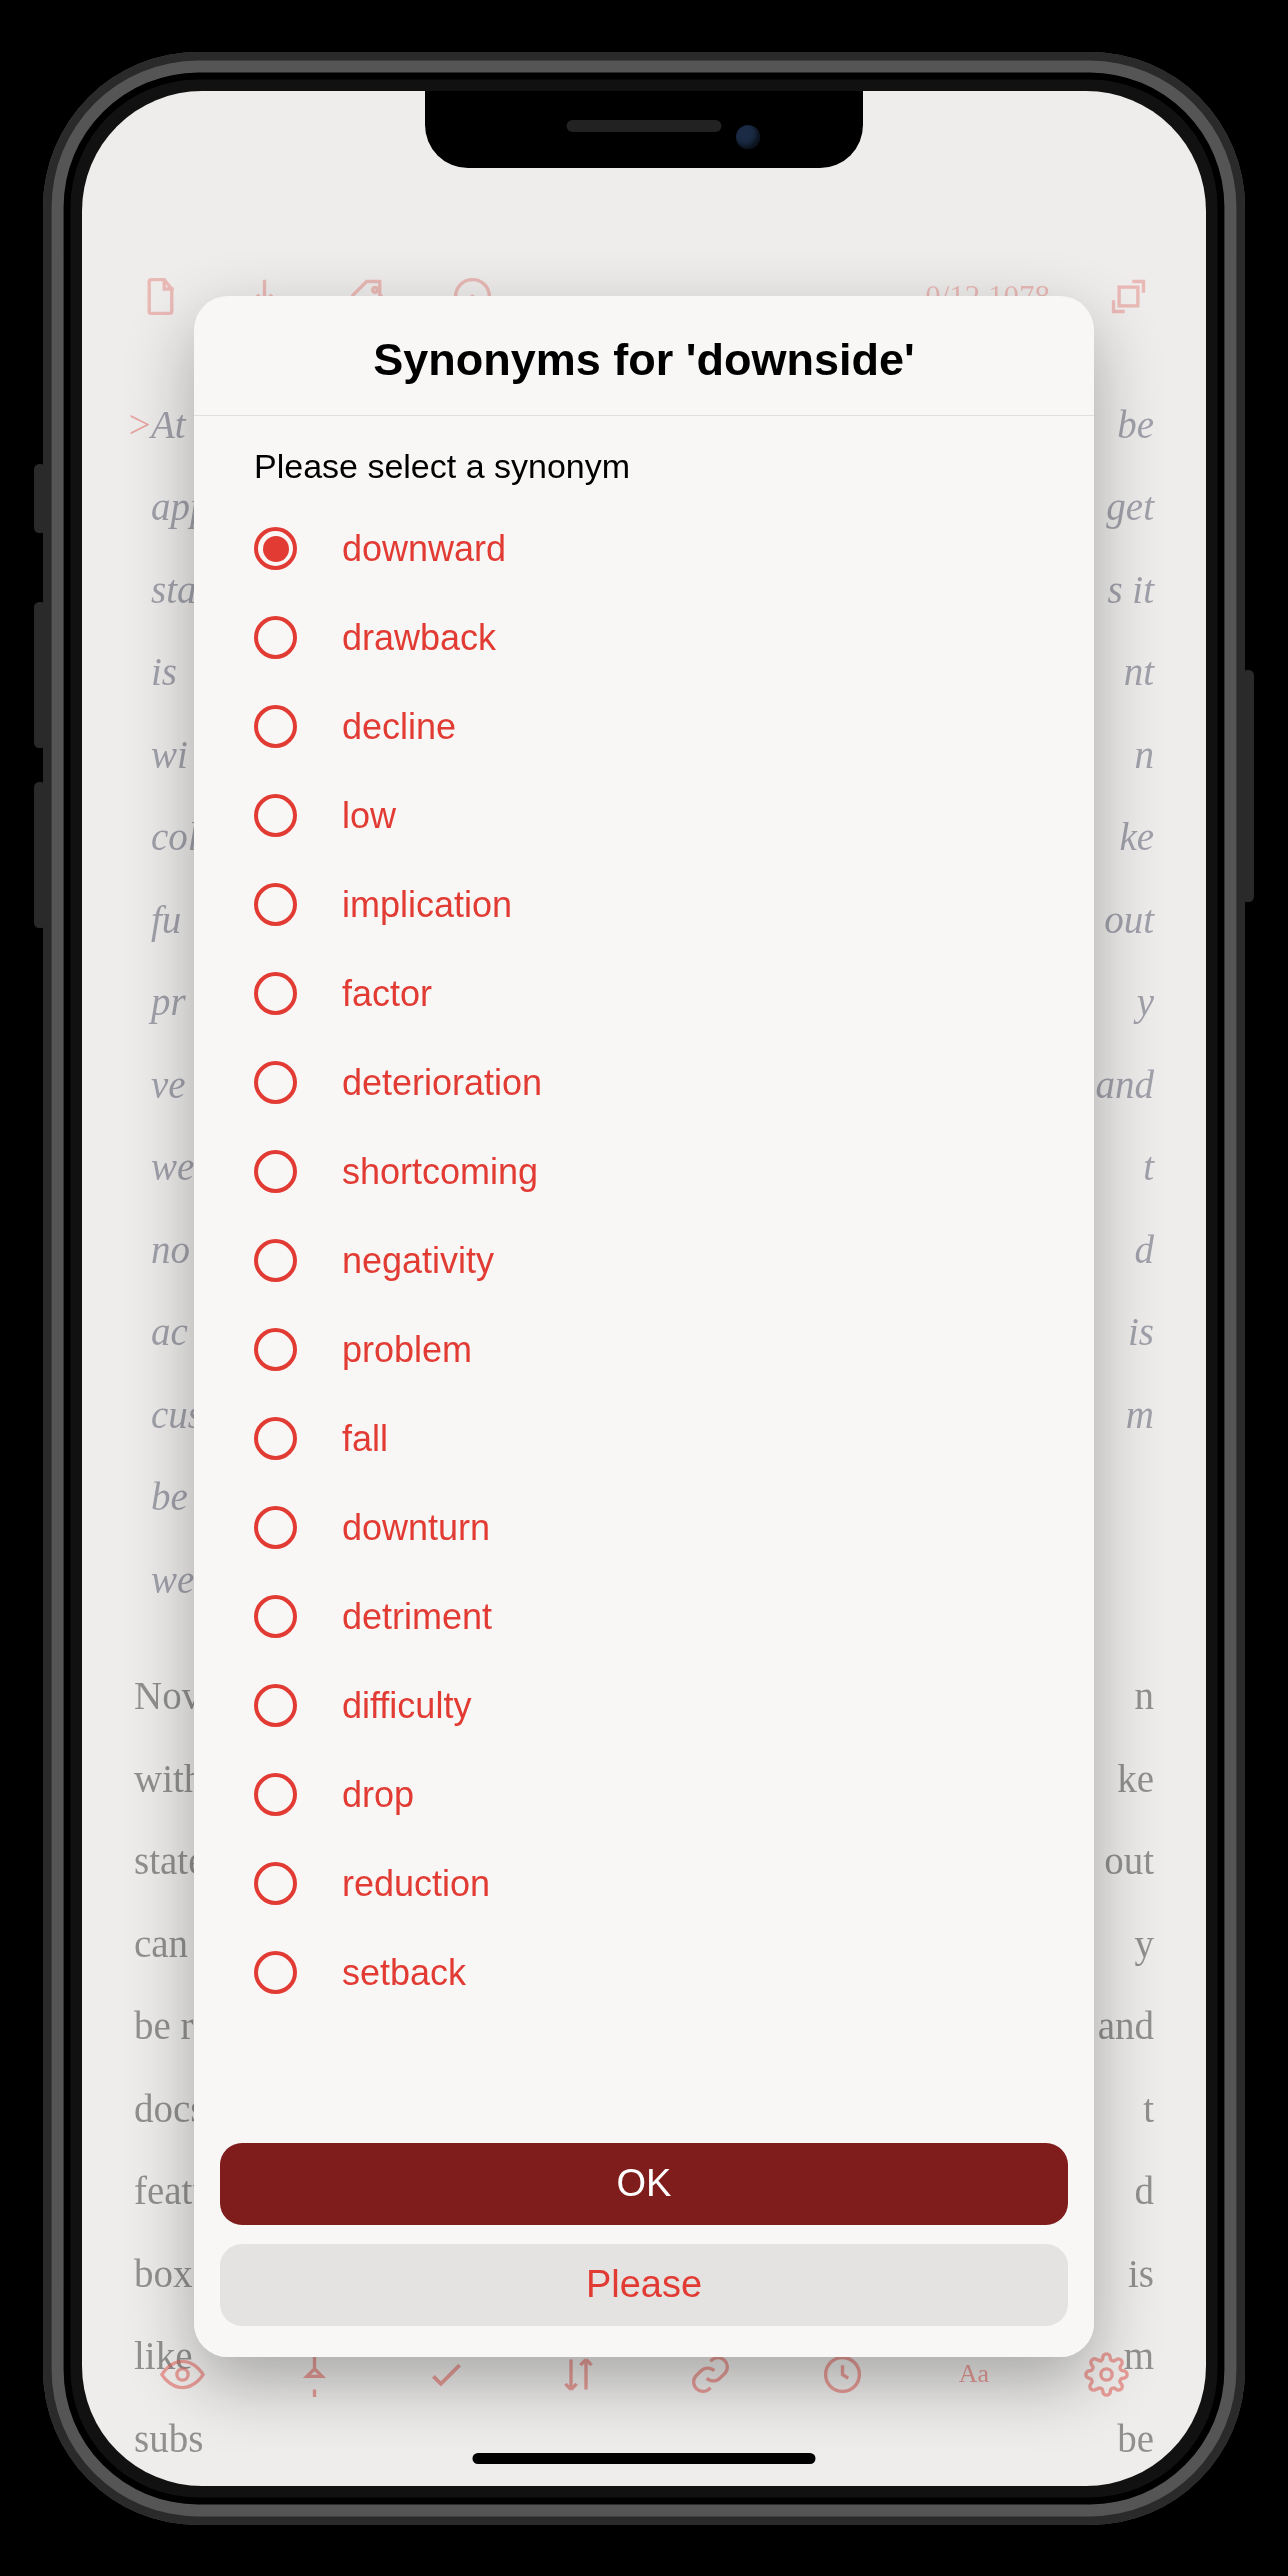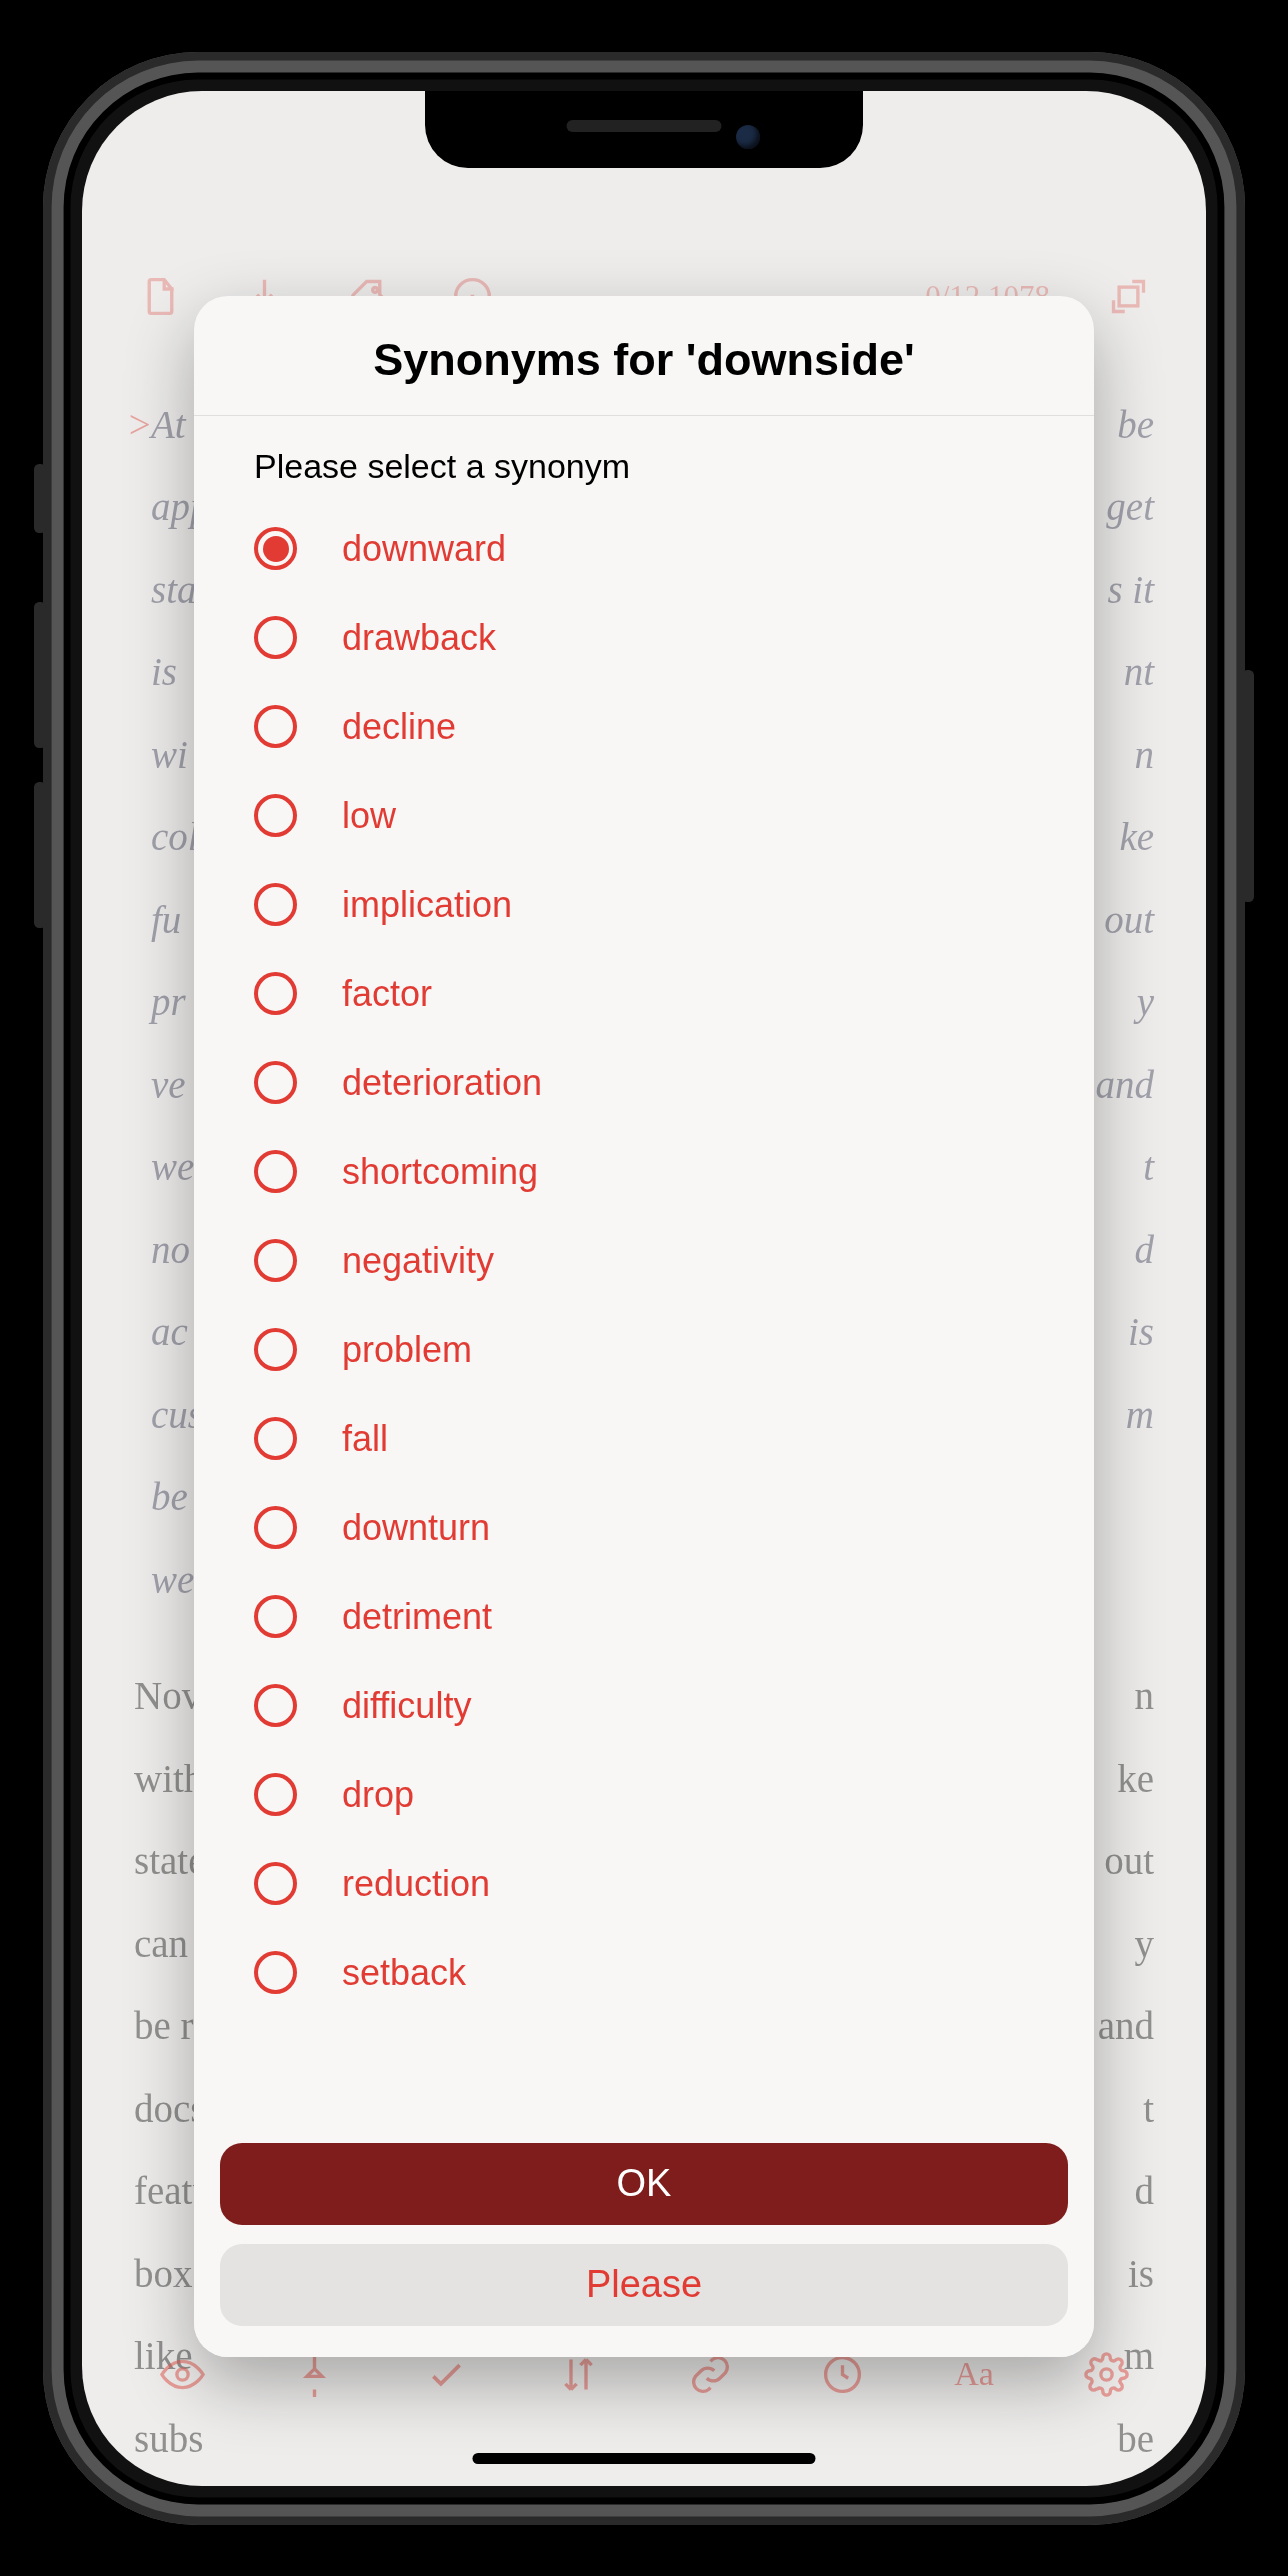--- a/index.html
+++ b/index.html
@@ -402,21 +402,21 @@
             <svg width="45" height="45" viewBox="0 0 24 24" fill="none" stroke="#e25b53" stroke-width="1.8">
               <path d="M10 14a5 5 0 0 0 7 0l3-3a5 5 0 0 0-7-7l-1 1M14 10a5 5 0 0 0-7 0l-3 3a5 5 0 0 0 7 7l1-1"></path>
             </svg>
           </span>
         <span class="ico">
             <svg width="45" height="45" viewBox="0 0 24 24" fill="none" stroke="#e25b53" stroke-width="1.8">
               <circle cx="12" cy="12" r="9"></circle>
               <path d="M12 7v5l3 2"></path>
             </svg>
           </span>
-        <span class="ico" style="font-family:-apple-system;font-size:34px;color:#e25b53;">Aa</span>
+        <span class="ico" style="font-family:-apple-system;font-size:26px;color:#e25b53;">Aa</span>
         <span class="ico">
             <svg width="45" height="45" viewBox="0 0 24 24" fill="none" stroke="#e25b53" stroke-width="1.8">
               <circle cx="12" cy="12" r="3"></circle>
               <path d="M19.4 15a1.7 1.7 0 0 0 .34 1.87l.06.06a2 2 0 1 1-2.83 2.83l-.06-.06a1.7 1.7 0 0 0-1.87-.34 1.7 1.7 0 0 0-1 1.56V21a2 2 0 0 1-4 0v-.09a1.7 1.7 0 0 0-1-1.56 1.7 1.7 0 0 0-1.87.34l-.6.06a2 2 0 1 1-2.83-2.83l.06-.06a1.7 1.7 0 0 0 .34-1.87 1.7 1.7 0 0 0-1.56-1H3a2 2 0 0 1 0-4h.09a1.7 1.7 0 0 0 1.56-1 1.7 1.7 0 0 0-.34-1.87l-.06-.06A2 2 0 1 1 7.08 4.2l.6.06a1.7 1.7 0 0 0 1.87.34H9a1.7 1.7 0 0 0 1-1.56V3a2 2 0 0 1 4 0v.09a1.7 1.7 0 0 0 1 1.56 1.7 1.7 0 0 0 1.87-.34l.06-.06a2 2 0 1 1 2.83 2.83l-.06.06a1.7 1.7 0 0 0-.34 1.87V9a1.7 1.7 0 0 0 1.56 1H21a2 2 0 0 1 0 4h-.09a1.7 1.7 0 0 0-1.56 1z"></path>
             </svg>
           </span>
       </div>
 
       <div class="home-ind"></div>
     </div>

